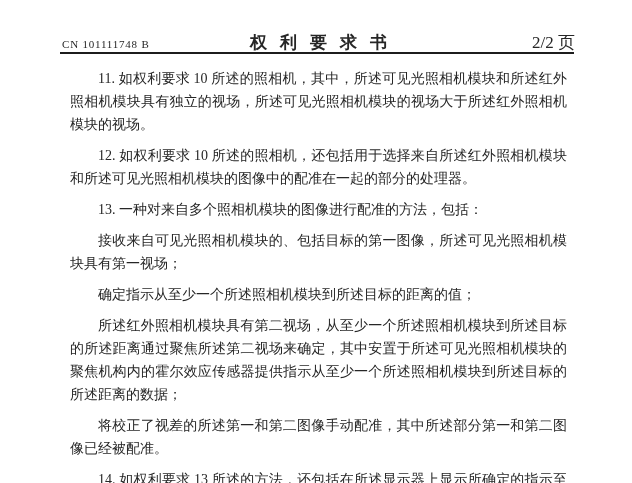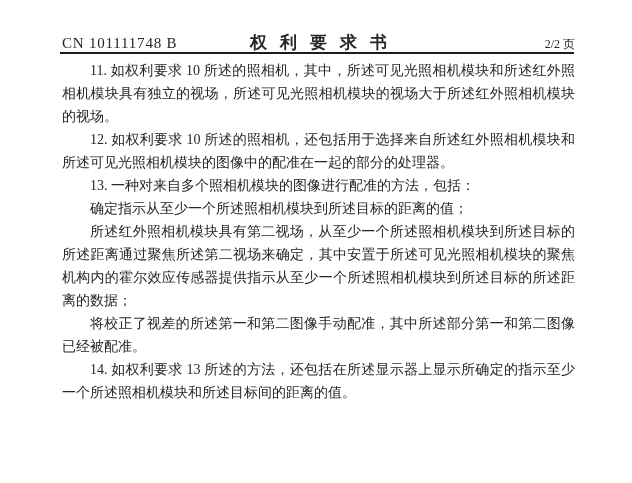--- a/index.html
+++ b/index.html
@@ -20,53 +20,53 @@
     color:var(--ink);
   }
   .header{
     position:absolute;
     left:62px;right:57px;top:31px;
     display:flex;
     align-items:baseline;
   }
   .doc-num{
     flex:1;
-    font-size:15px;
+    font-size:11px;
     letter-spacing:0.8px;
     white-space:nowrap;
   }
   .title{
     font-size:17px;
     font-weight:bold;
     letter-spacing:13px;
     margin-right:-13px;
     white-space:nowrap;
     text-align:right;
   }
   .page-num{
     flex:1;
     text-align:right;
-    font-size:12px;
+    font-size:17px;
     white-space:nowrap;
   }
   .rule{
     position:absolute;
     left:60px;right:58px;top:52px;
     border-top:2px solid var(--rule);
   }
   .claims{
     position:absolute;
     left:62px;right:57px;top:59px;
     font-size:14px;
     line-height:23px;
     text-align:justify;
     text-justify:inter-ideograph;
   }
   .claim-line{
-    margin:0;
+    margin:8px;
     padding:0;
     text-indent:2em;
   }
 </style>
 </head>
 <body>
 
 <div class="page">
   <div class="header">
     <span class="doc-num">CN 101111748 B</span>
@@ -74,20 +74,21 @@
     <span class="page-num">2/2 页</span>
   </div>
   <div class="rule"></div>
   <div class="claims">
   <p class="claim-line">11. 如权利要求 10 所述的照相机，其中，所述可见光照相机模块和所述红外照相机模块具有独立的视场，所述可见光照相机模块的视场大于所述红外照相机模块的视场。</p>
 
   <p class="claim-line">12. 如权利要求 10 所述的照相机，还包括用于选择来自所述红外照相机模块和所述可见光照相机模块的图像中的配准在一起的部分的处理器。</p>
 
   <p class="claim-line">13. 一种对来自多个照相机模块的图像进行配准的方法，包括：</p>
 
+  <p class="claim-line">接收来自可见光照相机模块的、包括目标的第一图像，所述可见光照相机模块具有第一视场；</p>
 
 
   <p class="claim-line">确定指示从至少一个所述照相机模块到所述目标的距离的值；</p>
 
   <p class="claim-line">所述红外照相机模块具有第二视场，从至少一个所述照相机模块到所述目标的所述距离通过聚焦所述第二视场来确定，其中安置于所述可见光照相机模块的聚焦机构内的霍尔效应传感器提供指示从至少一个所述照相机模块到所述目标的所述距离的数据；</p>
 
 
   <p class="claim-line">将校正了视差的所述第一和第二图像手动配准，其中所述部分第一和第二图像已经被配准。</p>
 
   <p class="claim-line">14. 如权利要求 13 所述的方法，还包括在所述显示器上显示所确定的指示至少一个所述照相机模块和所述目标间的距离的值。</p>

